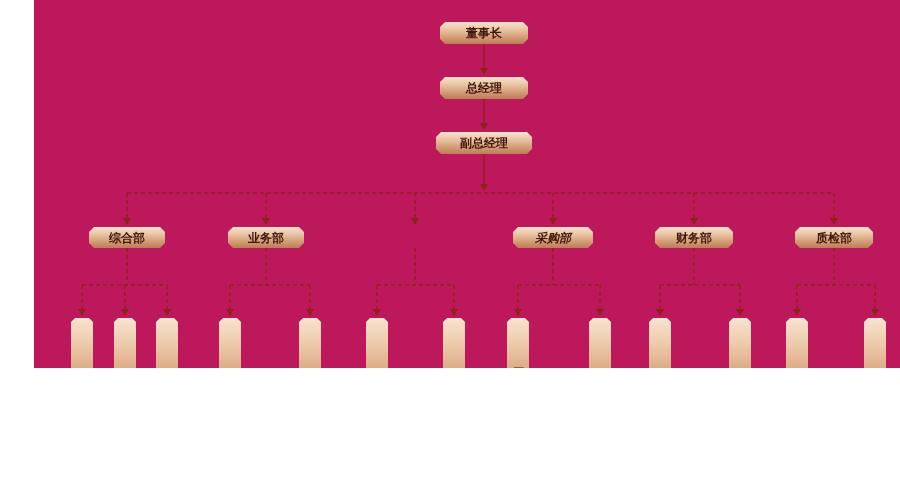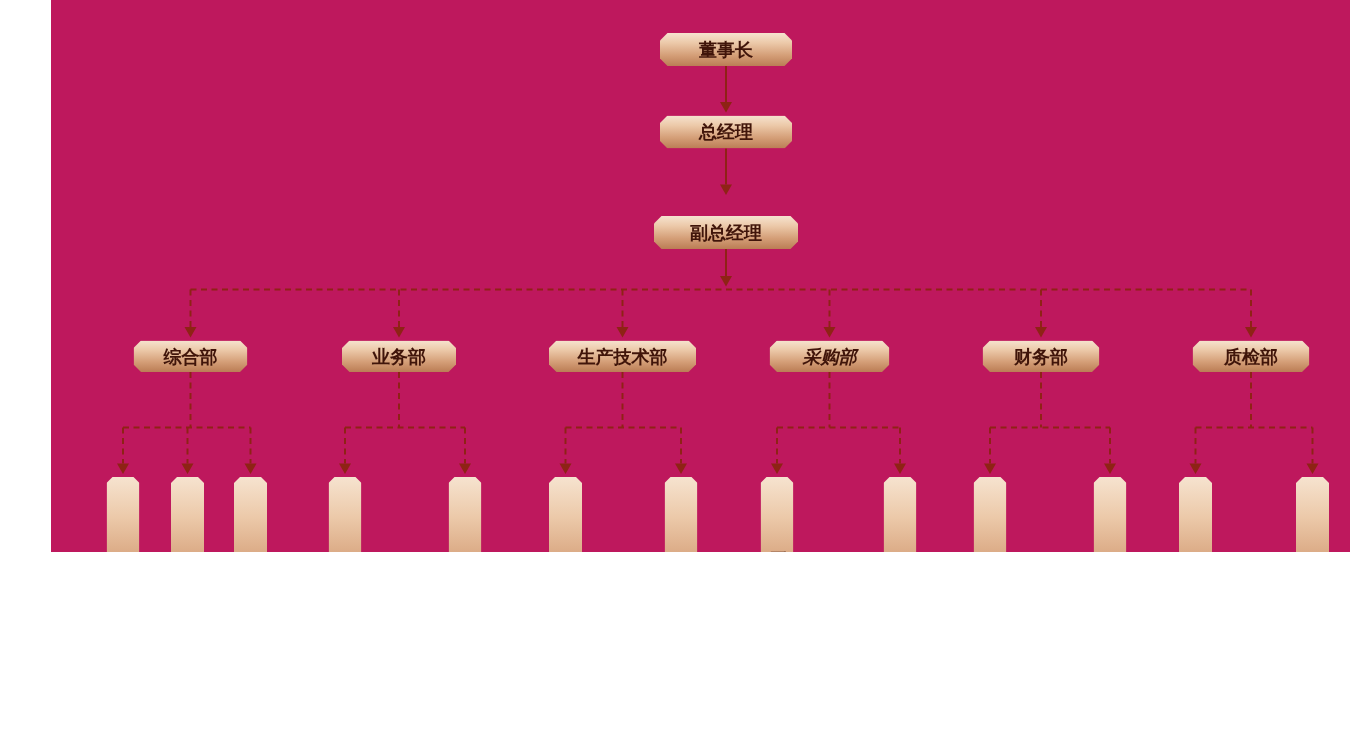--- a/index.html
+++ b/index.html
@@ -92,21 +92,21 @@
       <polygon points="763,316 759,309 767,309" fill="#8e2315"></polygon>
       <line x1="841" y1="285" x2="841" y2="309" stroke="#8e2315" stroke-width="1.3" stroke-dasharray="4 3"></line>
       <polygon points="841,316 837,309 845,309" fill="#8e2315"></polygon>
     </svg>
     <div class="plaque" style="left: 406px; top: 22px; width: 88px; height: 22px;">
       <span>董事长</span>
     </div>
     <div class="plaque" style="left: 406px; top: 77px; width: 88px; height: 22px;">
       <span>总经理</span>
     </div>
-    <div class="plaque" style="left: 402px; top: 144px; width: 96px; height: 22px;">
+    <div class="plaque" style="left: 402px; top: 132px; width: 96px; height: 22px;">
       <span>副总经理</span>
     </div>
     <div class="plaque" style="left: 55px; top: 227px; width: 76px; height: 21px;">
       <span>综合部</span>
     </div>
     <div class="plaque vert" style="left: 37px; top: 318px; width: 22px; height: 90px;">
       <span>行政部</span>
     </div>
     <div class="plaque vert" style="left: 80px; top: 318px; width: 22px; height: 90px;">
       <span>人事部</span>
@@ -115,23 +115,20 @@
       <span>后勤部</span>
     </div>
     <div class="plaque" style="left: 194px; top: 227px; width: 76px; height: 21px; font-family: Liberation Serif, serif;">
       <span>业务部</span>
     </div>
     <div class="plaque vert" style="left: 185px; top: 318px; width: 22px; height: 90px;">
       <span>销售部</span>
     </div>
     <div class="plaque vert" style="left: 265px; top: 318px; width: 22px; height: 90px;">
       <span>推广部</span>
-    </div>
-    <div class="plaque" style="left: 332px; top: 227px; width: 98px; height: 21px;">
-      <span>生产技术部</span>
     </div>
     <div class="plaque vert" style="left: 332px; top: 318px; width: 22px; height: 90px;">
       <span>设计部</span>
     </div>
     <div class="plaque vert" style="left: 409px; top: 318px; width: 22px; height: 90px;">
       <span>生产部</span>
     </div>
     <div class="plaque" style="left: 479px; top: 227px; width: 80px; height: 21px; font-style: italic;">
       <span>采购部</span>
     </div>

